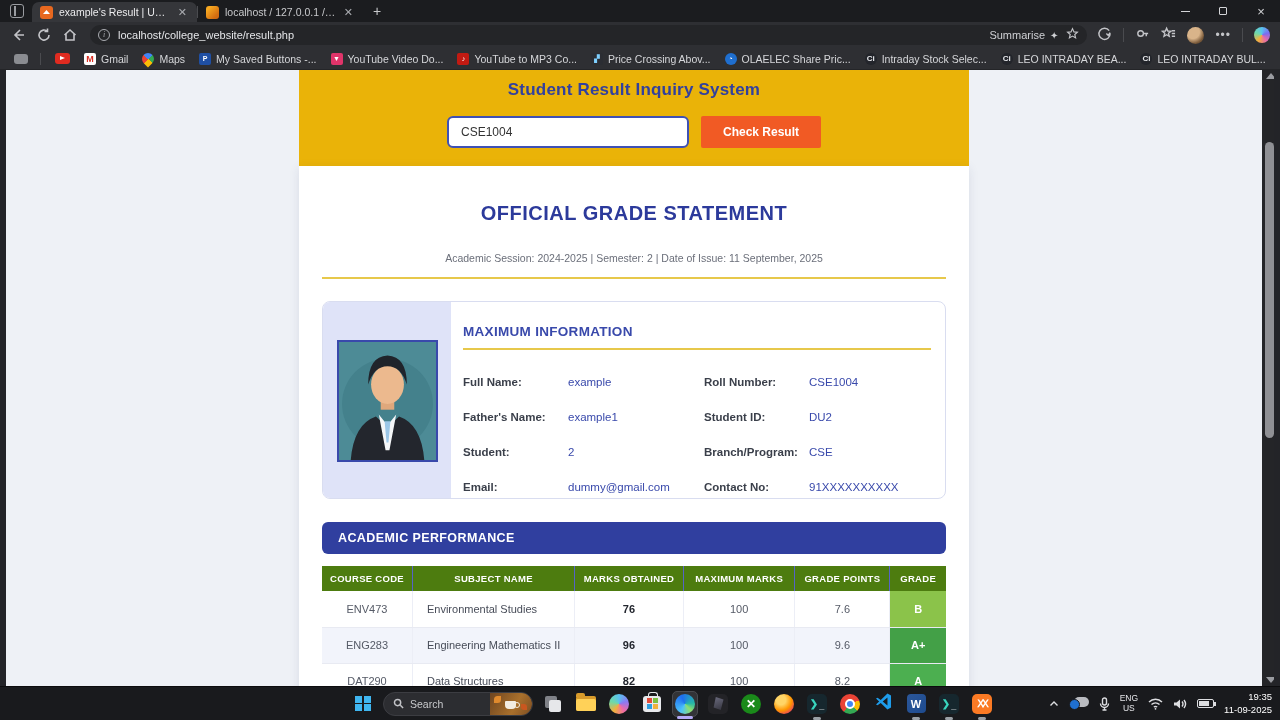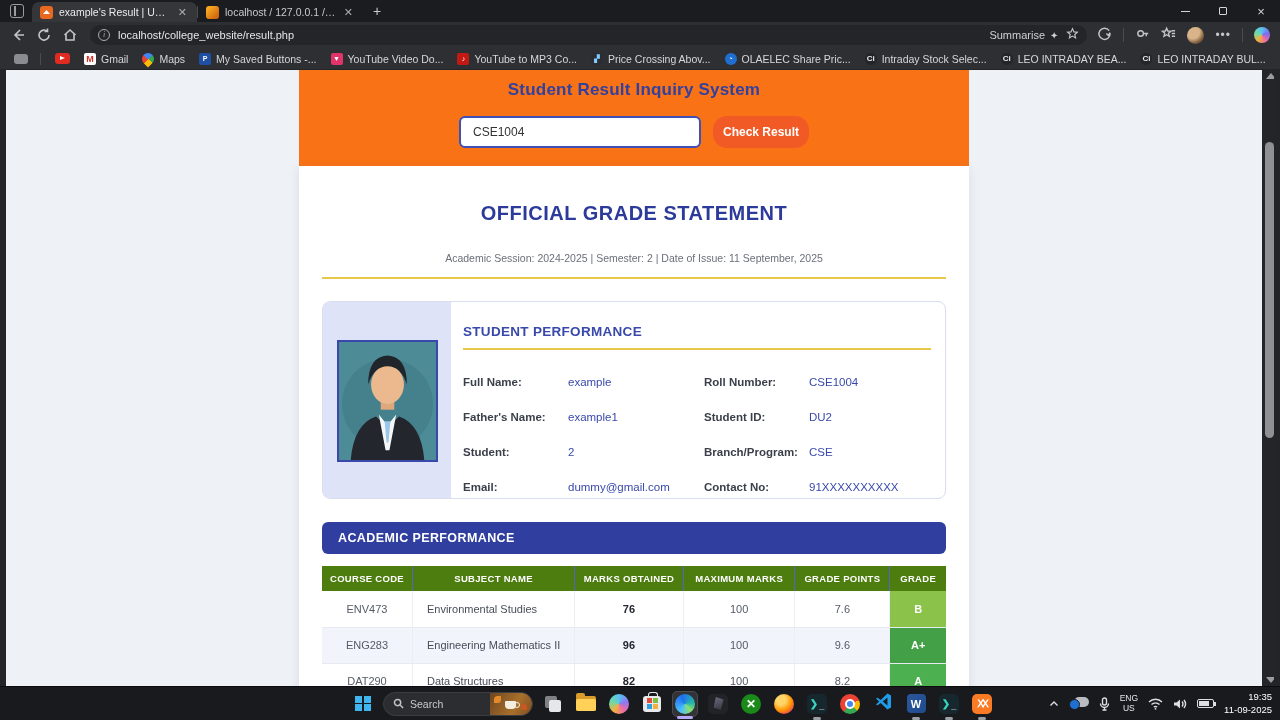--- a/index.html
+++ b/index.html
@@ -60,25 +60,25 @@
   .ic-ola { background:#1f6fd0; border-radius:50%; }
   .ic-ci { background:#23252b; color:#e8e9ec; font-size:8px; border-radius:50%; }
 
   
   .content { position:absolute; left:6px; top:70px; width:1256px; height:616px; background:#eef1f6; overflow:hidden; }
   .scrollzone { position:absolute; right:0; top:70px; width:18px; height:616px; background:#242528; }
   .scroll-arrow { position:absolute; left:4px; width:10px; height:6px; fill:#9a9ca1; }
   .scroll-thumb { position:absolute; left:3px; top:72px; width:9px; height:296px; background:#8f9094; border-radius:5px; }
 
   .page-col { position:absolute; left:293px; top:0; width:670px; }
-  .hero { height:96px; background:#f97316; text-align:center; }
+  .hero { height:96px; background:#eab308; text-align:center; }
   .hero h1 { padding-top:10px; font-size:17px; color:#32409e; letter-spacing:.2px; }
   .hero-form { margin-top:16px; display:flex; justify-content:center; gap:12px; }
   .roll-input { width:242px; height:32px; border:2px solid #3f51b5; border-radius:6px; background:#fff; font-size:12px; color:#333; padding:0 12px; font-family:"Liberation Sans",sans-serif; }
-  .check-btn { width:96px; height:32px; background:#f15a24; color:#fff; border:none; border-radius:14px; font-size:12px; font-weight:bold; font-family:"Liberation Sans",sans-serif; }
+  .check-btn { width:120px; height:32px; background:#f15a24; color:#fff; border:none; border-radius:2px; font-size:12px; font-weight:bold; font-family:"Liberation Sans",sans-serif; }
 
   .result-card { background:#fff; box-shadow:0 2px 10px rgba(40,50,100,.10); min-height:520px; padding:0 23px; }
   .stmt-title { text-align:center; padding-top:36px; font-size:20px; color:#2c3a9b; letter-spacing:.5px; font-weight:bold; }
   .stmt-meta { text-align:center; margin-top:27px; font-size:10.5px; color:#6b6f7a; }
   .gold-rule { margin-top:13px; height:2px; background:#e7c84b; }
 
   .student-card { margin-top:22px; height:198px; border:1px solid #d9ddf0; border-radius:8px; display:flex; overflow:hidden; background:#fff; }
   .photo-panel { width:128px; background:#dfe3f8; flex:none; position:relative; }
   .photo-frame { position:absolute; left:14px; top:38px; width:101px; height:122px; border:2px solid #3949ab; background:#4d8b96; }
   .photo-frame svg { width:100%; height:100%; display:block; }
@@ -323,21 +323,21 @@
               <path d="M12 122 Q15 85 38 77 L50 88 L62 77 Q85 85 88 122 Z" fill="#23262d"></path>
               <rect x="43" y="56" width="14" height="14" fill="#dfa87c"></rect>
               <ellipse cx="50" cy="44" rx="17" ry="20" fill="#ecb98e"></ellipse>
               <path d="M30 44 Q30 15 50 14 Q70 15 70 44 Q64 25 50 25 Q36 25 30 44 Z" fill="#20242b"></path>
               <path d="M41 75 L50 86 L59 75 L52 112 L48 112 Z" fill="#f4f6f8"></path>
               <path d="M47 82 L53 82 L51 104 L49 104 Z" fill="#9cc7e8"></path>
             </svg>
           </div>
         </div>
         <div class="info-panel">
-          <div class="info-title">STUDENT PERFORMANCE</div>
+          <div class="info-title">MAXIMUM INFORMATION</div>
           <div class="info-rule"></div>
           <div class="info-grid">
             <div class="info-row">
               <span class="f-label">Full Name:</span>
               <span class="f-value">example</span>
               <span class="f-label2">Roll Number:</span>
               <span class="f-value2">CSE1004</span>
             </div>
             <div class="info-row">
               <span class="f-label">Father's Name:</span>

